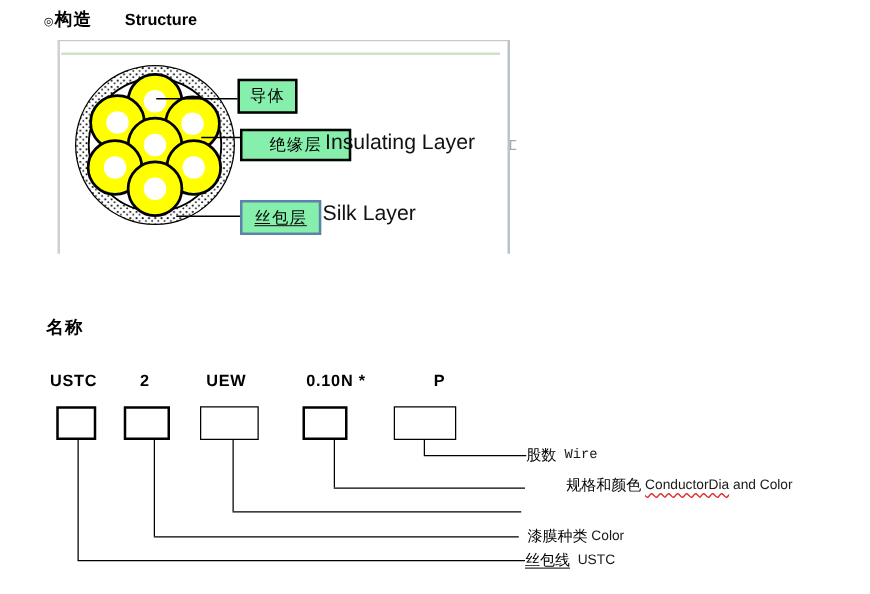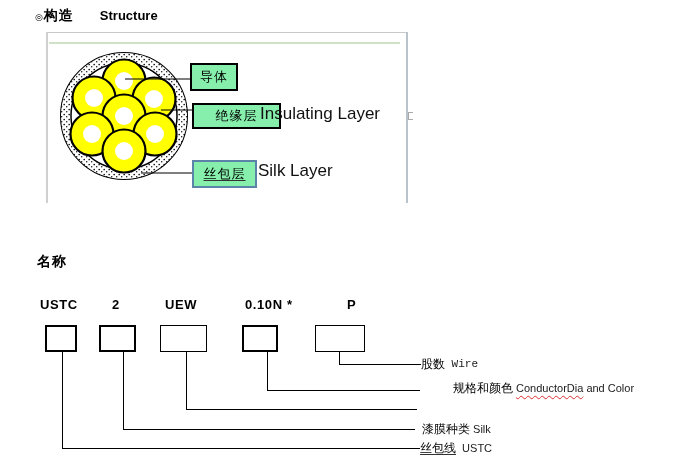--- a/index.html
+++ b/index.html
@@ -161,19 +161,19 @@
   <div class="abs vline" style="left:62px;top:352px;height:96px;"></div>
   <div class="abs hline" style="left:62px;top:448px;width:358px;"></div>
 
   <div class="abs lbl" style="left:421px;top:356px;font-family:Liberation Mono, monospace;">
     <span class="zh">股数</span><span class="en"> Wire</span>
   </div>
   <div class="abs lbl" style="left:421px;top:380px;margin-left:32px;">
     <span class="zh">规格和颜色</span><span class="en"> </span><span class="en wavy">ConductorDia</span><span class="en"> and Color</span>
   </div>
   <div class="abs lbl" style="left:422px;top:421px;text-align:right;">
-    <span class="zh">漆膜种类</span><span class="en"> Silk</span>
+    <span class="zh">漆膜种类</span><span class="en"> Color</span>
   </div>
   <div class="abs lbl" style="left:420px;top:440px;">
     <span class="zh u-solid">丝包线</span><span class="en">  USTC</span>
   </div>
 
 </div>
 
 </body></html>

